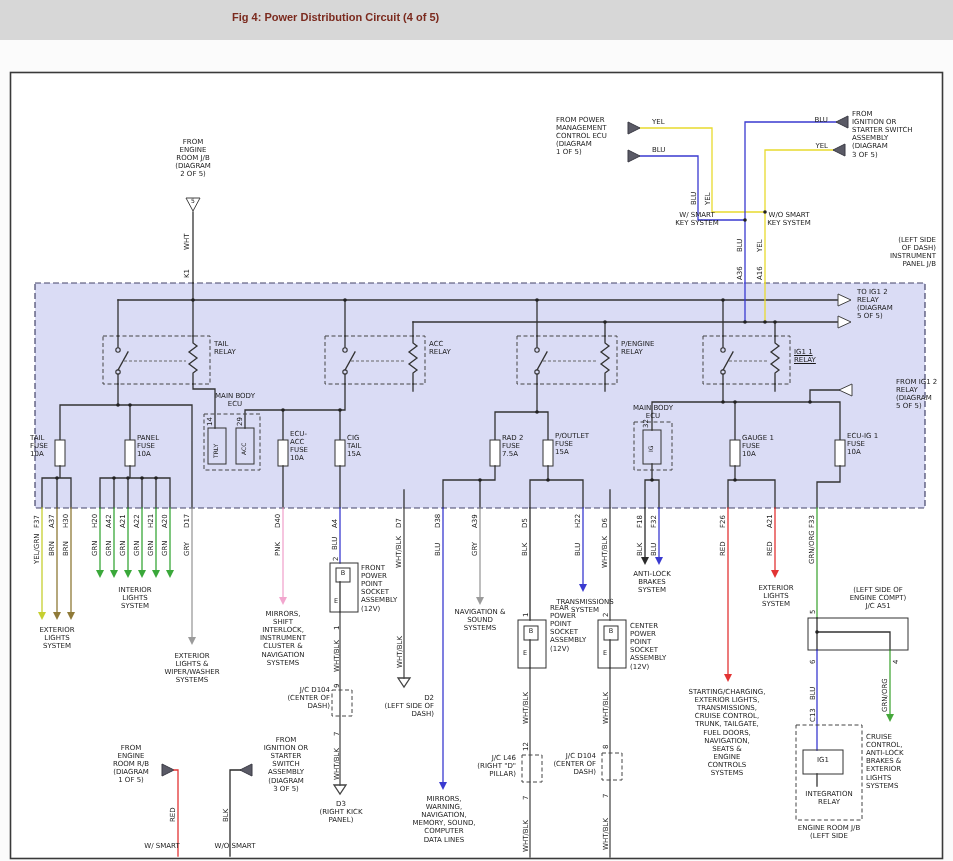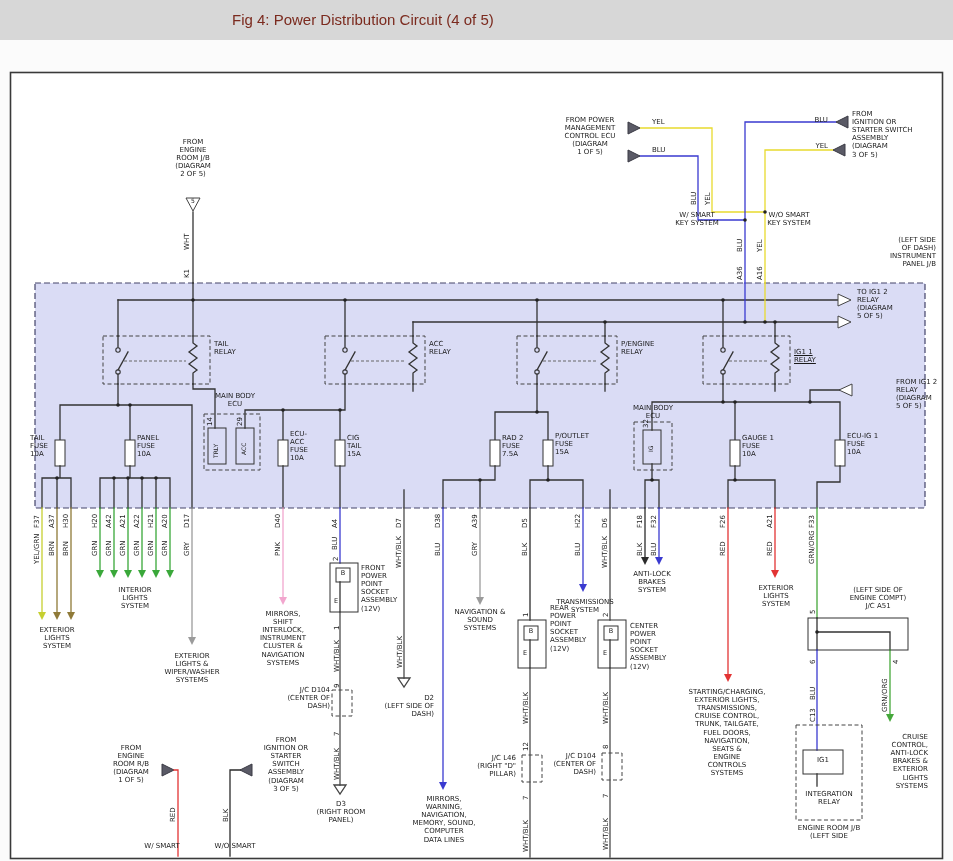--- a/index.html
+++ b/index.html
@@ -1,20 +1,20 @@
 <!DOCTYPE html>
 <html style="--c-yel: #e8da2e; --c-blu: #3a3ad0; --c-red: #e23434; --c-pnk: #f2a6ce; --c-grn: #3aa83a; --c-gry: #9b9b9b; --c-brn: #8f7a38; --c-blk: #2b2b2b; --c-wb: #4c4c4c; --c-yelgrn: #c6cf30; --c-grnorg: #45a83a; --c-box: #dadcf5; --c-accent: #7b2a1e;"><head>
 <meta charset="utf-8">
 <style>
   html,body{margin:0;padding:0;background:#f4f4f4;}
   .screen{position:relative;width:953px;height:861px;overflow:hidden;background:#fbfbfb;
           font-family:"DejaVu Sans",sans-serif;}
   .header{position:absolute;left:0;top:0;width:953px;height:40px;background:#d7d7d7;}
-  .title{position:absolute;left:232px;top:11px;font-size:15px;color:var(--c-accent,#7b2a1e);
-         font-family:"Liberation Sans",sans-serif;}
+  .title{position:absolute;left:232px;top:11px;font-size:11px;color:var(--c-accent,#7b2a1e);
+         font-family:"Liberation Sans",sans-serif;font-weight:bold;}
   #wiring{position:absolute;left:0;top:0;}
   #labels{position:absolute;left:0;top:0;width:953px;height:861px;pointer-events:none;}
   .lbl{position:absolute;font-size:7px;line-height:1.16;color:#1a1a1a;white-space:pre-line;}
   .rot{transform:rotate(-90deg);transform-origin:0 0;white-space:nowrap;}
   
   .k,.yel,.blu,.red,.pnk,.grn,.gry,.brn,.blk,.wb,.yelgrn,.grnorg,.gnd{fill:none;stroke-width:1.3;stroke-linecap:square;}
   .k{stroke:#333;}
   .yel{stroke:var(--c-yel,#e8da2e);} .blu{stroke:var(--c-blu,#3a3ad0);}
   .red{stroke:var(--c-red,#e23434);} .pnk{stroke:var(--c-pnk,#f2a6ce);}
   .grn{stroke:var(--c-grn,#3aa83a);} .gry{stroke:var(--c-gry,#9b9b9b);}
@@ -238,21 +238,21 @@
 
   <div id="labels">
       <div class="lbl" style="left: 158px; top: 138px; width: 70px; text-align: center;">FROM
 ENGINE
 ROOM J/B
 (DIAGRAM
 2 OF 5)</div>
       <div class="lbl" style="left: 187px; top: 198px; width: 12px; text-align: center; font-size: 6px;">5</div>
       <div class="lbl rot" style="left: 183px; top: 250px;">WHT</div>
       <div class="lbl rot" style="left: 183px; top: 278px;">K1</div>
-      <div class="lbl" style="left: 556px; top: 116px; width: 68px; text-align: center;">FROM POWER
+      <div class="lbl" style="left: 556px; top: 116px; width: 68px; text-align: left;">FROM POWER
 MANAGEMENT
 CONTROL ECU
 (DIAGRAM
 1 OF 5)</div>
       <div class="lbl" style="left: 652px; top: 118px; width: 30px;">YEL</div>
       <div class="lbl" style="left: 652px; top: 146px; width: 30px;">BLU</div>
       <div class="lbl rot" style="left: 690px; top: 205px;">BLU</div>
       <div class="lbl rot" style="left: 704px; top: 205px;">YEL</div>
       <div class="lbl" style="left: 666px; top: 211px; width: 62px; text-align: center;">W/ SMART
 KEY SYSTEM</div>
@@ -353,21 +353,21 @@
       <div class="lbl" style="left: 331px; top: 598px; width: 10px; text-align: center; font-size: 6.5px;">E</div>
       <div class="lbl rot" style="left: 333px; top: 630px;">1</div>
       <div class="lbl rot" style="left: 333px; top: 672px;">WHT/BLK</div>
       <div class="lbl rot" style="left: 333px; top: 688px;">9</div>
       <div class="lbl rot" style="left: 333px; top: 736px;">7</div>
       <div class="lbl rot" style="left: 333px; top: 780px;">WHT/BLK</div>
       <div class="lbl" style="left: 274px; top: 686px; width: 56px; text-align: right;">J/C D104
 (CENTER OF
 DASH)</div>
       <div class="lbl" style="left: 312px; top: 800px; width: 58px; text-align: center;">D3
-(RIGHT ROOM
+(RIGHT KICK
 PANEL)</div>
       <div class="lbl rot" style="left: 396px; top: 668px;">WHT/BLK</div>
       <div class="lbl" style="left: 376px; top: 694px; width: 58px; text-align: right;">D2
 (LEFT SIDE OF
 DASH)</div>
       <div class="lbl" style="left: 404px; top: 795px; width: 80px; text-align: center;">MIRRORS,
 WARNING,
 NAVIGATION,
 MEMORY, SOUND,
 COMPUTER
@@ -428,21 +428,21 @@
 SYSTEMS</div>
       <div class="lbl" style="left: 844px; top: 586px; width: 68px; text-align: center;">(LEFT SIDE OF
 ENGINE COMPT)
 J/C A51</div>
       <div class="lbl rot" style="left: 809px; top: 614px;">5</div>
       <div class="lbl rot" style="left: 809px; top: 664px;">6</div>
       <div class="lbl rot" style="left: 892px; top: 664px;">4</div>
       <div class="lbl rot" style="left: 809px; top: 700px;">BLU</div>
       <div class="lbl rot" style="left: 809px; top: 722px;">C13</div>
       <div class="lbl rot" style="left: 881px; top: 712px;">GRN/ORG</div>
-      <div class="lbl" style="left: 866px; top: 733px; width: 62px; text-align: right;">CRUISE
+      <div class="lbl" style="left: 866px; top: 733px; width: 62px; text-align: left;">CRUISE
 CONTROL,
 ANTI-LOCK
 BRAKES &amp;
 EXTERIOR
 LIGHTS
 SYSTEMS</div>
       <div class="lbl" style="left: 806px; top: 756px; width: 34px; text-align: center;">IG1</div>
       <div class="lbl" style="left: 798px; top: 790px; width: 62px; text-align: center;">INTEGRATION
 RELAY</div>
       <div class="lbl" style="left: 792px; top: 824px; width: 74px; text-align: center;">ENGINE ROOM J/B

